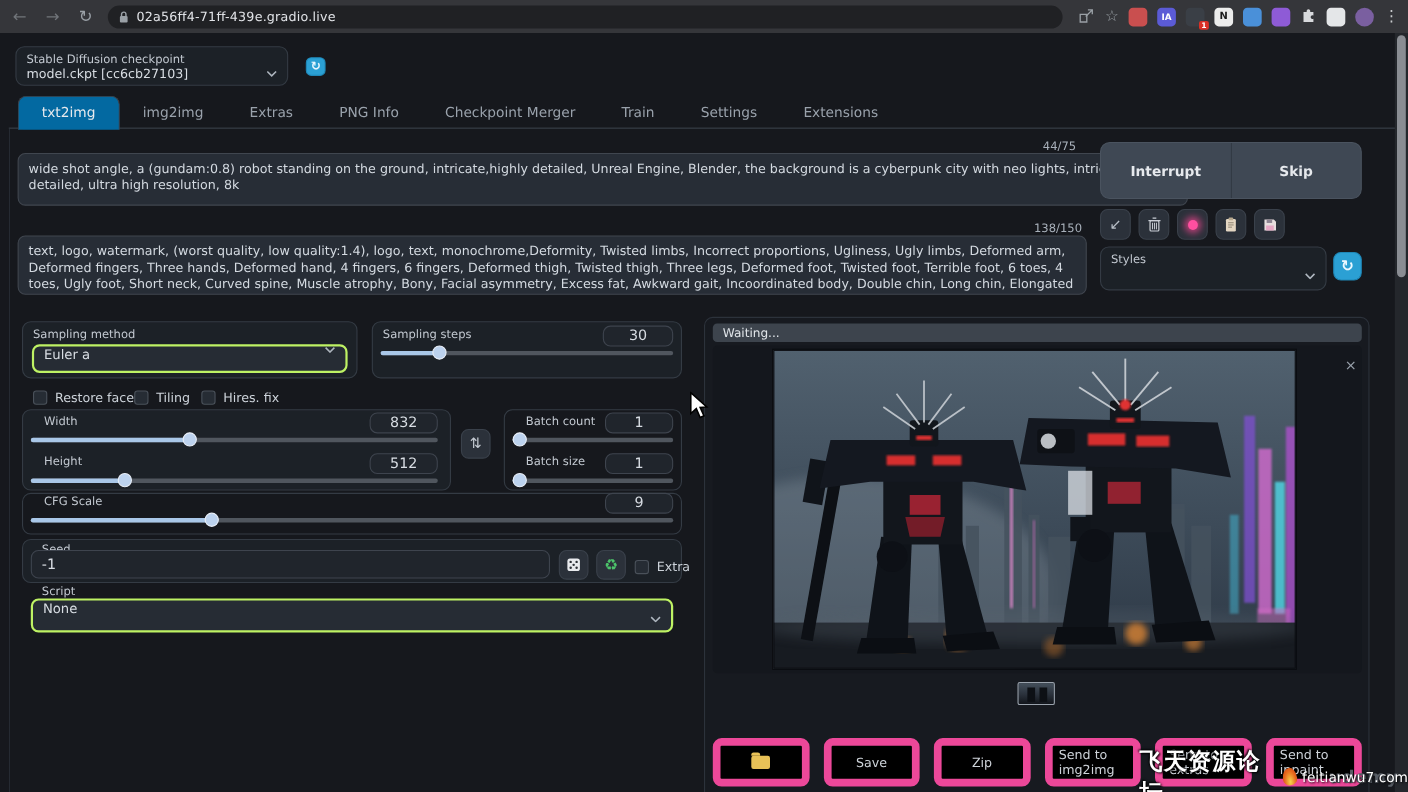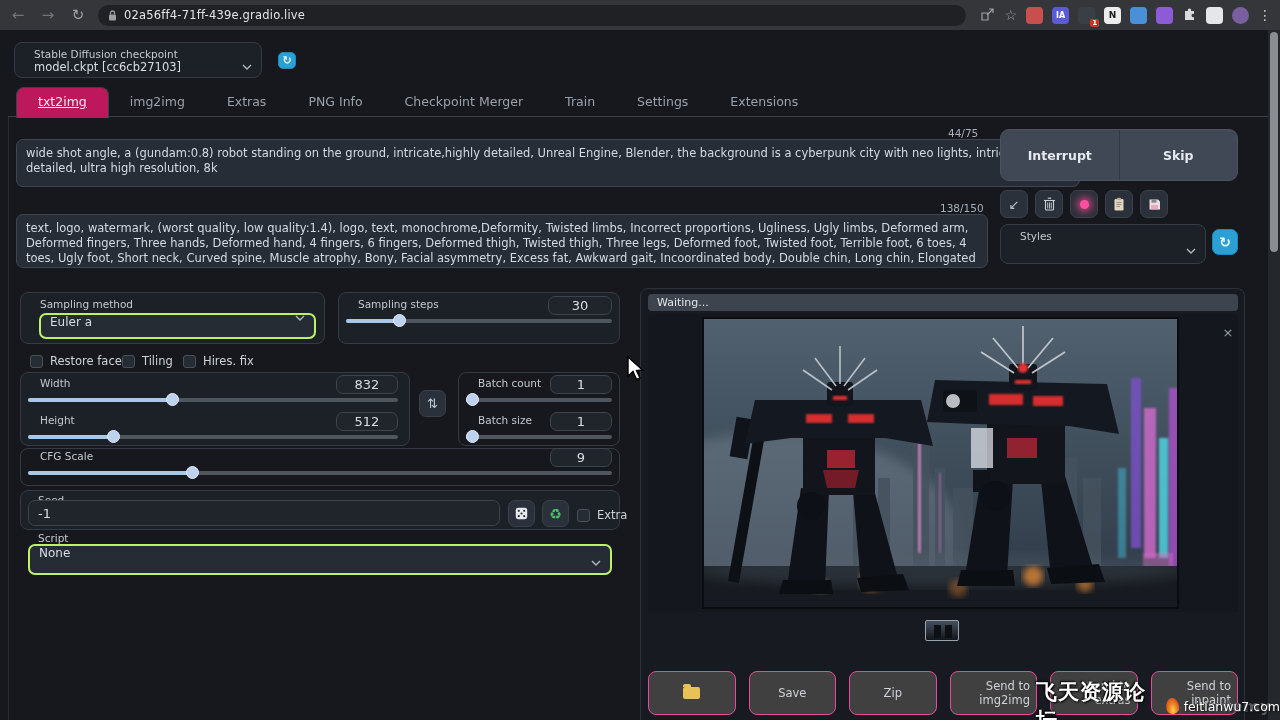--- a/index.html
+++ b/index.html
@@ -15,21 +15,21 @@
   .bar-right { display:flex; align-items:center; gap:9px; margin-left:auto; }
   .ext-ic { width:17px; height:17px; border-radius:4px; font-size:9px; font-weight:bold; display:flex; align-items:center; justify-content:center; color:#fff; position:relative; }
   .ext-badge { position:absolute; right:-4px; bottom:-3px; background:#d93025; color:#fff; font-size:7px; padding:0 2px; border-radius:2px; line-height:8px; }
   .star { color:#9aa0a6; font-size:14px; }
   .dots { color:#c8cacd; font-size:14px; }
 
   .scrollbar-track { position:absolute; right:0; top:30px; width:12px; height:690px; background:#24272c; z-index:40; }
   .scrollbar-thumb { position:absolute; left:2px; top:2px; width:8px; height:220px; background:#8a8d93; border-radius:4px; }
 
   
-  .blk { position:absolute; background:#1c2127; border:1px solid #343b44; border-radius:8px;padding-left:10px; }
+  .blk { position:absolute; background:#1c2127; border:1px solid #343b44; border-radius:8px; }
   .blk-label { font-size:10.5px; color:#c3c9d1; padding:5px 9px 1px; display:block; }
   .dd { background:#262c34; border:2px solid #bef264; border-radius:7px; display:flex; padding:0 9px; color:#d8dde3; font-size:12px; }
   .dd .chev { margin-left:auto; }
   .num-box { background:#20252c; border:1px solid #3e444e; border-radius:7px; color:#d8dde3; font-size:13px; display:flex; align-items:center; justify-content:center; }
   .slider { position:absolute; height:4px; background:#50565e; border-radius:2px; }
   .slider .fill { position:absolute; left:0; top:0; height:4px; background:#a9c7e8; border-radius:2px; }
   .slider .hd { position:absolute; top:-5px; width:13px; height:13px; background:#bcd2ee; border:1px solid #e8eef7; border-radius:50%; transform:translateX(-6px); }
   .cb { width:13px; height:13px; background:#262c34; border:1px solid #4a515a; border-radius:3px; display:inline-block; flex:none; }
   .cb-row { display:flex; align-items:center; gap:7px; font-size:11.5px; color:#cdd3da; }
   .blue-btn { background:#2ba0d4; border:1px solid #1f88b8; border-radius:5px; color:#eaf7ff; display:flex; align-items:center; justify-content:center; font-weight:bold; cursor:pointer; }
@@ -38,21 +38,21 @@
 
   
   .ckpt-box { left:14px; top:42px; width:248px; height:36px; }
   .ckpt-val { display:flex; align-items:center; padding:0 9px; font-size:11.5px; color:#d8dde3; margin-top:-1px; }
   .ckpt-refresh { position:absolute; left:278px; top:52px; width:18px; height:17px; font-size:11px; }
 
   
   .tabline { position:absolute; left:8px; top:116px; width:1264px; height:1px; background:#3a414a; }
   .tabs { position:absolute; left:16px; top:90px; height:27px; display:flex; align-items:flex-end; gap:0; z-index:5; }
   .tab { font-size:12.5px; color:#9aa2ac; padding:6px 21px 8px; cursor:pointer; }
-  .tab.active { color:#e8eaee; background:#be185d; border:1px solid #3a414a; border-bottom:none; border-radius:8px 8px 0 0; position:relative; top:1px; padding-bottom:9px;text-decoration:underline; }
+  .tab.active { color:#e8eaee; background:#0369a1; border:1px solid #3a414a; border-bottom:none; border-radius:8px 8px 0 0; position:relative; top:1px; padding-bottom:9px; }
 
   .main-frame { position:absolute; left:8px; top:117px; width:1264px; height:610px; border:1px solid #272d35; border-top:none; border-radius:0 0 8px 8px; }
 
   
   .counter { position:absolute; font-size:10.5px; color:#a8b0ba; }
   .prompt-box { position:absolute; background:#272d36; border:1px solid #40464f; border-radius:7px; color:#d4dae1; font-size:11.5px; line-height:15px; padding:6px 9px; overflow:hidden; font-family:"DejaVu Sans","Liberation Sans",sans-serif; }
 
   
   .dual-btn { position:absolute; left:1000px; top:129px; width:238px; height:52px; display:flex; background:#3f4854; border:1px solid #4a535f; border-radius:9px; overflow:hidden; }
   .dual-btn > div { flex:1; display:flex; align-items:center; justify-content:center; font-size:12.5px; font-weight:600; color:#e6e9ed; cursor:pointer; }
@@ -70,21 +70,21 @@
 
   
   .out-frame { position:absolute; left:640px; top:288px; width:605px; height:440px; border:1px solid #2c323b; border-radius:8px; background:#171a20; }
   .waiting-bar { position:absolute; left:648px; top:294px; width:590px; height:17px; background:#3d444d; border-radius:4px; display:flex; align-items:center; padding:0 9px; font-size:11px; color:#e2e6ea; }
   .img-region { position:absolute; left:648px; top:314px; width:590px; height:298px; background:#14171d; border-radius:4px; }
   .gen-img { position:absolute; left:703px; top:318px; width:475px; height:290px; box-shadow:0 0 0 1px #0a0c10; }
   .img-close { position:absolute; left:1220px; top:325px; width:16px; height:16px; color:#9aa2ac; font-size:13px; text-align:center; line-height:16px; cursor:pointer; }
   .thumb { position:absolute; left:925px; top:620px; width:34px; height:21px; border:1px solid #9aa2ac; border-radius:2px; background:linear-gradient(180deg,#45505c 0%,#2a313b 55%,#12151b 100%); overflow:hidden; }
   .thumb i { position:absolute; bottom:2px; width:7px; height:13px; background:#0d1015; }
   .out-btns { position:absolute; left:648px; top:671px; width:590px; height:44px; display:flex; gap:13px; }
-  .out-btn { flex:1; background:#404040; border:1px solid #ec4899; border-radius:8px; display:flex; align-items:center; justify-content:center; text-align:right; font-size:11.5px; color:#ced3d9; line-height:14px; cursor:pointer; padding:2px 6px; }
+  .out-btn { flex:1; background:#000000; border:7px solid #ec4899; border-radius:8px; display:flex; align-items:center; justify-content:center; text-align:left; font-size:11.5px; color:#ced3d9; line-height:14px; cursor:pointer; padding:2px 6px; }
   .folder-glyph { width:17px; height:12px; background:#e8c157; border-radius:2px; position:relative; }
   .folder-glyph::before { content:""; position:absolute; left:0; top:-3px; width:8px; height:3px; background:#e8c157; border-radius:2px 2px 0 0; }
 
   
   .wm { position:absolute; left:1036px; top:678px; display:flex; align-items:center; gap:4px; z-index:60; pointer-events:none; }
   .wm-cn { font-size:21px; font-weight:bold; color:#fff; text-shadow:1px 1px 2px #000, -1px -1px 2px #000; letter-spacing:1px; }
   .wm-flame { width:14px; height:16px; background:radial-gradient(ellipse at 50% 80%, #f5d44a 0%, #e86a1e 55%, #c03a10 100%); border-radius:50% 50% 50% 50% / 62% 62% 38% 38%; transform:rotate(-8deg); }
   .wm-domain { font-size:12.5px; color:#fff; text-shadow:1px 1px 2px #000; }
   .wm-brand { position:absolute; left:1208px; top:697px; font-size:16px; color:#585e66; font-weight:bold; letter-spacing:.5px; z-index:55; pointer-events:none; }
 

